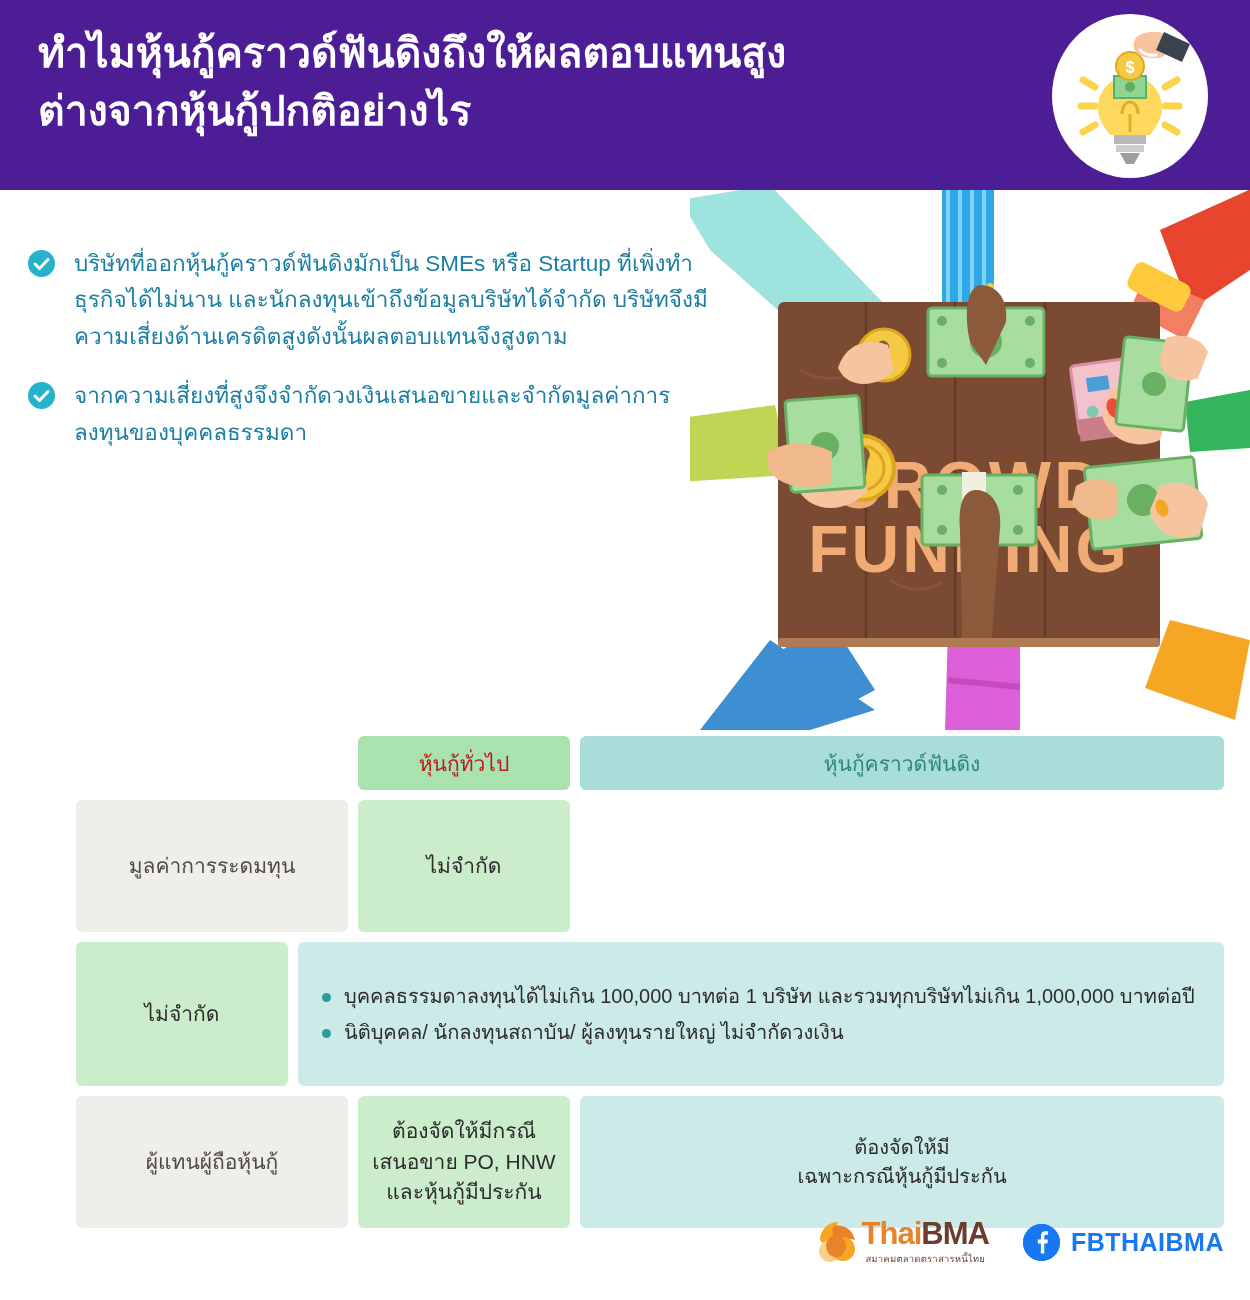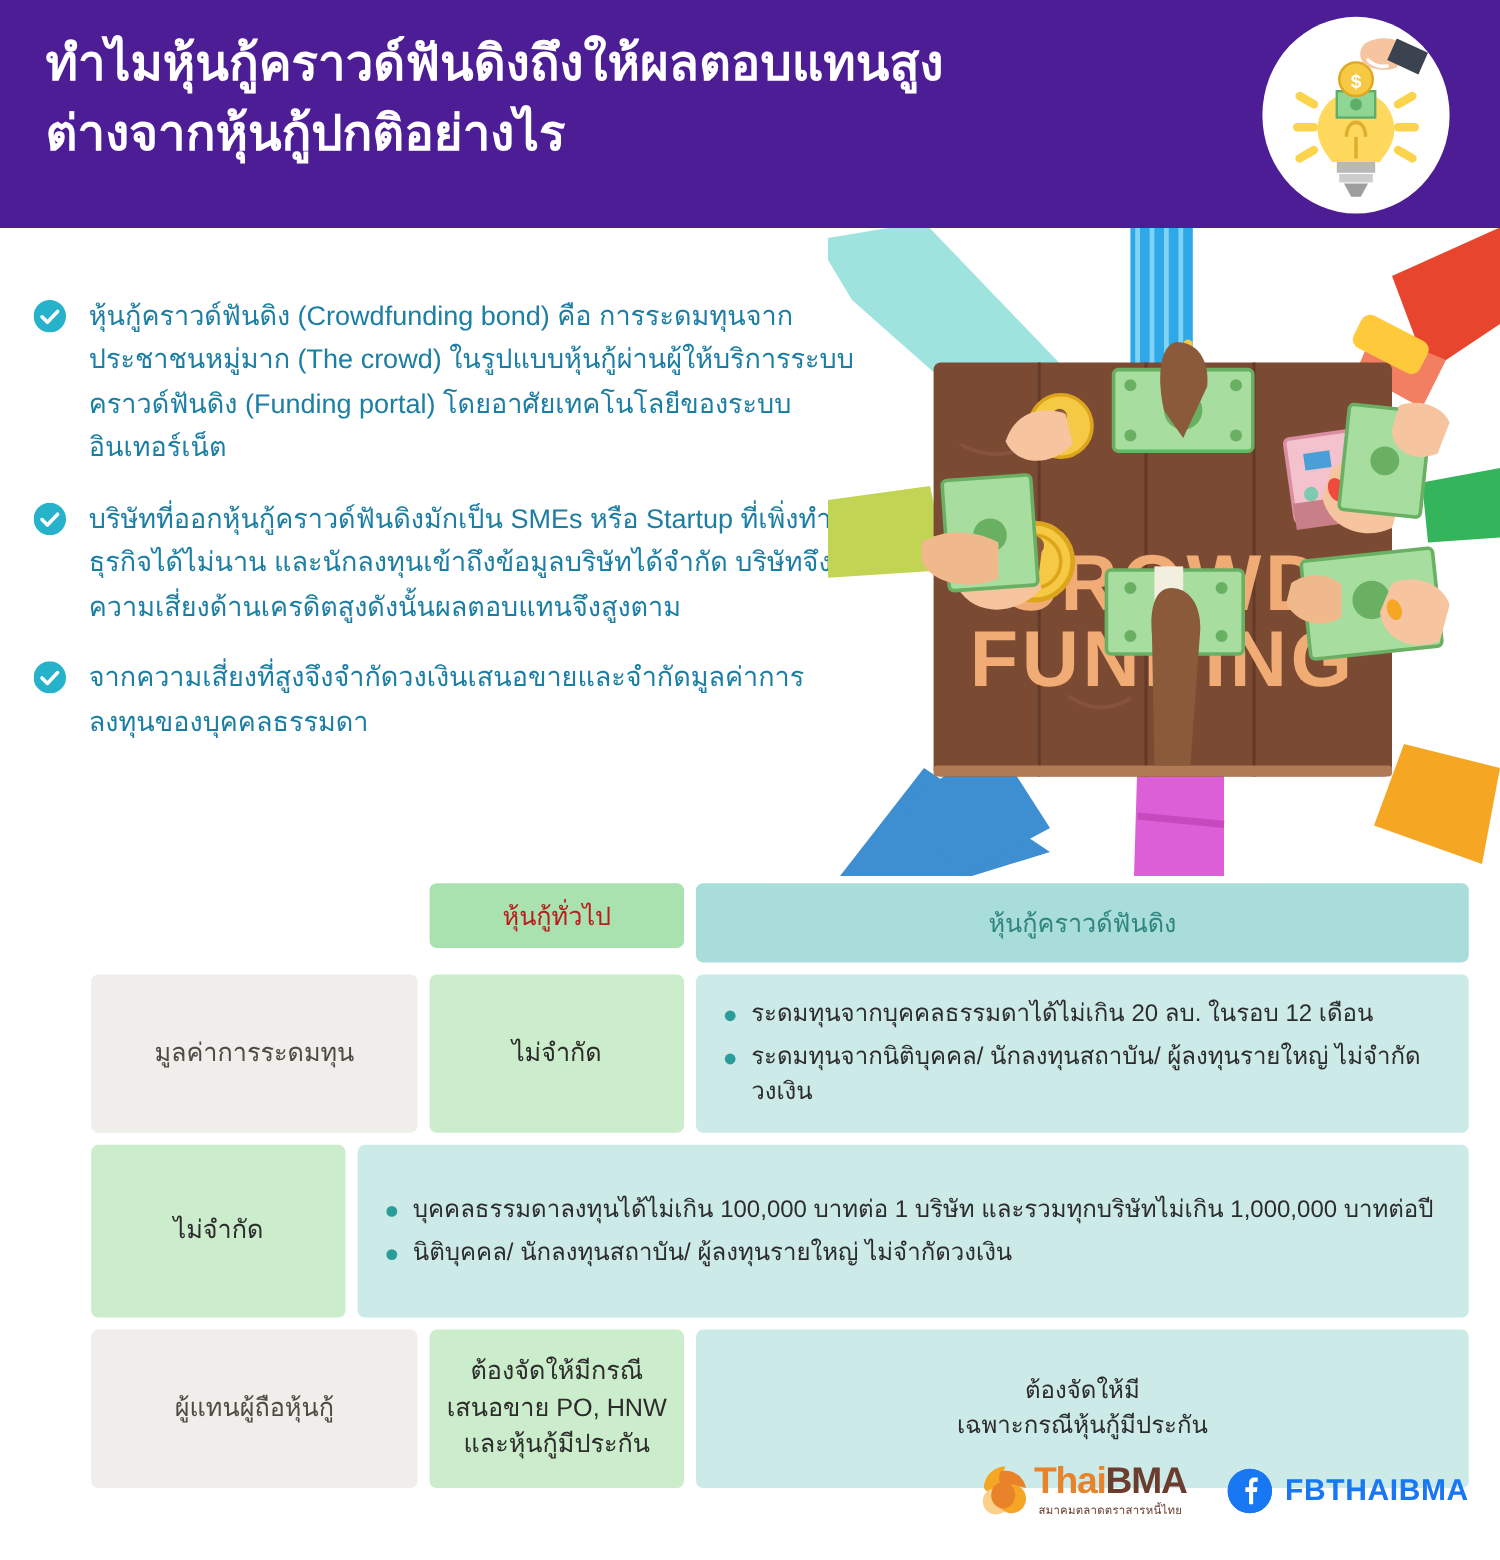--- a/index.html
+++ b/index.html
@@ -96,21 +96,21 @@
   .head-blank { background: transparent; }
   .head-green {
     background: #a9e2ae;
     color: #b91c1c;
     height: 54px;
     font-size: 21px;
   }
   .head-teal {
     background: #a8ddda;
     color: #31857f;
-    height: 66px;
+    height: 54px;
     font-size: 21px;
   }
   .cell-label {
     background: #efeeea;
     color: #4e4a44;
     font-size: 21px;
     line-height: 1.45;
   }
   .cell-green {
     background: #ccedcb;
@@ -231,27 +231,20 @@
         <text x="78" y="59" font-size="16" font-weight="bold" fill="#ffffff" text-anchor="middle" font-family="Liberation Sans, sans-serif">$</text>
 
         <path d="M86 22 C92 18 104 16 112 20 L120 24 L112 42 C104 46 92 44 86 40 C80 36 80 26 86 22 Z" fill="#f6c5a0"></path>
         <path d="M88 36 C92 40 98 42 104 41" fill="none" stroke="#ffffff" stroke-width="3" stroke-linecap="round"></path>
         <path d="M112 18 L138 30 L130 48 L104 36 Z" fill="#3b4250"></path>
       </svg>
     </div>
   </div>
 
   <div class="bullets">
-    <div class="bullet-row">
-      <svg class="check-icon" viewBox="0 0 27 27">
-        <circle cx="13.5" cy="13.5" r="13.5" fill="#26b2cb"></circle>
-        <path d="M7 14 L11.5 18.5 L20 9.5" fill="none" stroke="#ffffff" stroke-width="3" stroke-linecap="round" stroke-linejoin="round"></path>
-      </svg>
-      <div class="bullet-text">หุ้นกู้คราวด์ฟันดิง (Crowdfunding bond) คือ การระดมทุนจากประชาชนหมู่มาก (The crowd) ในรูปแบบหุ้นกู้ผ่านผู้ให้บริการระบบคราวด์ฟันดิง (Funding portal) โดยอาศัยเทคโนโลยีของระบบอินเทอร์เน็ต</div>
-    </div>
     <div class="bullet-row">
       <svg class="check-icon" viewBox="0 0 27 27">
         <circle cx="13.5" cy="13.5" r="13.5" fill="#26b2cb"></circle>
         <path d="M7 14 L11.5 18.5 L20 9.5" fill="none" stroke="#ffffff" stroke-width="3" stroke-linecap="round" stroke-linejoin="round"></path>
       </svg>
       <div class="bullet-text">บริษัทที่ออกหุ้นกู้คราวด์ฟันดิงมักเป็น SMEs หรือ Startup ที่เพิ่งทำธุรกิจได้ไม่นาน และนักลงทุนเข้าถึงข้อมูลบริษัทได้จำกัด บริษัทจึงมีความเสี่ยงด้านเครดิตสูงดังนั้นผลตอบแทนจึงสูงตาม</div>
     </div>
     <div class="bullet-row">
       <svg class="check-icon" viewBox="0 0 27 27">
         <circle cx="13.5" cy="13.5" r="13.5" fill="#26b2cb"></circle>
@@ -375,26 +368,20 @@
 
     <div class="trow">
       <div class="c1 cell head-blank"></div>
       <div class="c2 cell head-green">หุ้นกู้ทั่วไป</div>
       <div class="c3 cell head-teal">หุ้นกู้คราวด์ฟันดิง</div>
     </div>
 
     <div class="trow r1">
       <div class="c1 cell cell-label">มูลค่าการระดมทุน</div>
       <div class="c2 cell cell-green">ไม่จำกัด</div>
-      <div class="c3 cell cell-teal bulleted">
-        <ul class="ul">
-          <li>ระดมทุนจากบุคคลธรรมดาได้ไม่เกิน 20 ลบ. ในรอบ 12 เดือน</li>
-          <li>ระดมทุนจากนิติบุคคล/ นักลงทุนสถาบัน/ ผู้ลงทุนรายใหญ่ ไม่จำกัดวงเงิน</li>
-        </ul>
-      </div>
     </div>
 
     <div class="trow r2">
       <div class="c2 cell cell-green">ไม่จำกัด</div>
       <div class="c3 cell cell-teal bulleted">
         <ul class="ul">
           <li>บุคคลธรรมดาลงทุนได้ไม่เกิน 100,000 บาทต่อ 1 บริษัท และรวมทุกบริษัทไม่เกิน 1,000,000 บาทต่อปี</li>
           <li>นิติบุคคล/ นักลงทุนสถาบัน/ ผู้ลงทุนรายใหญ่ ไม่จำกัดวงเงิน</li>
         </ul>
       </div>

